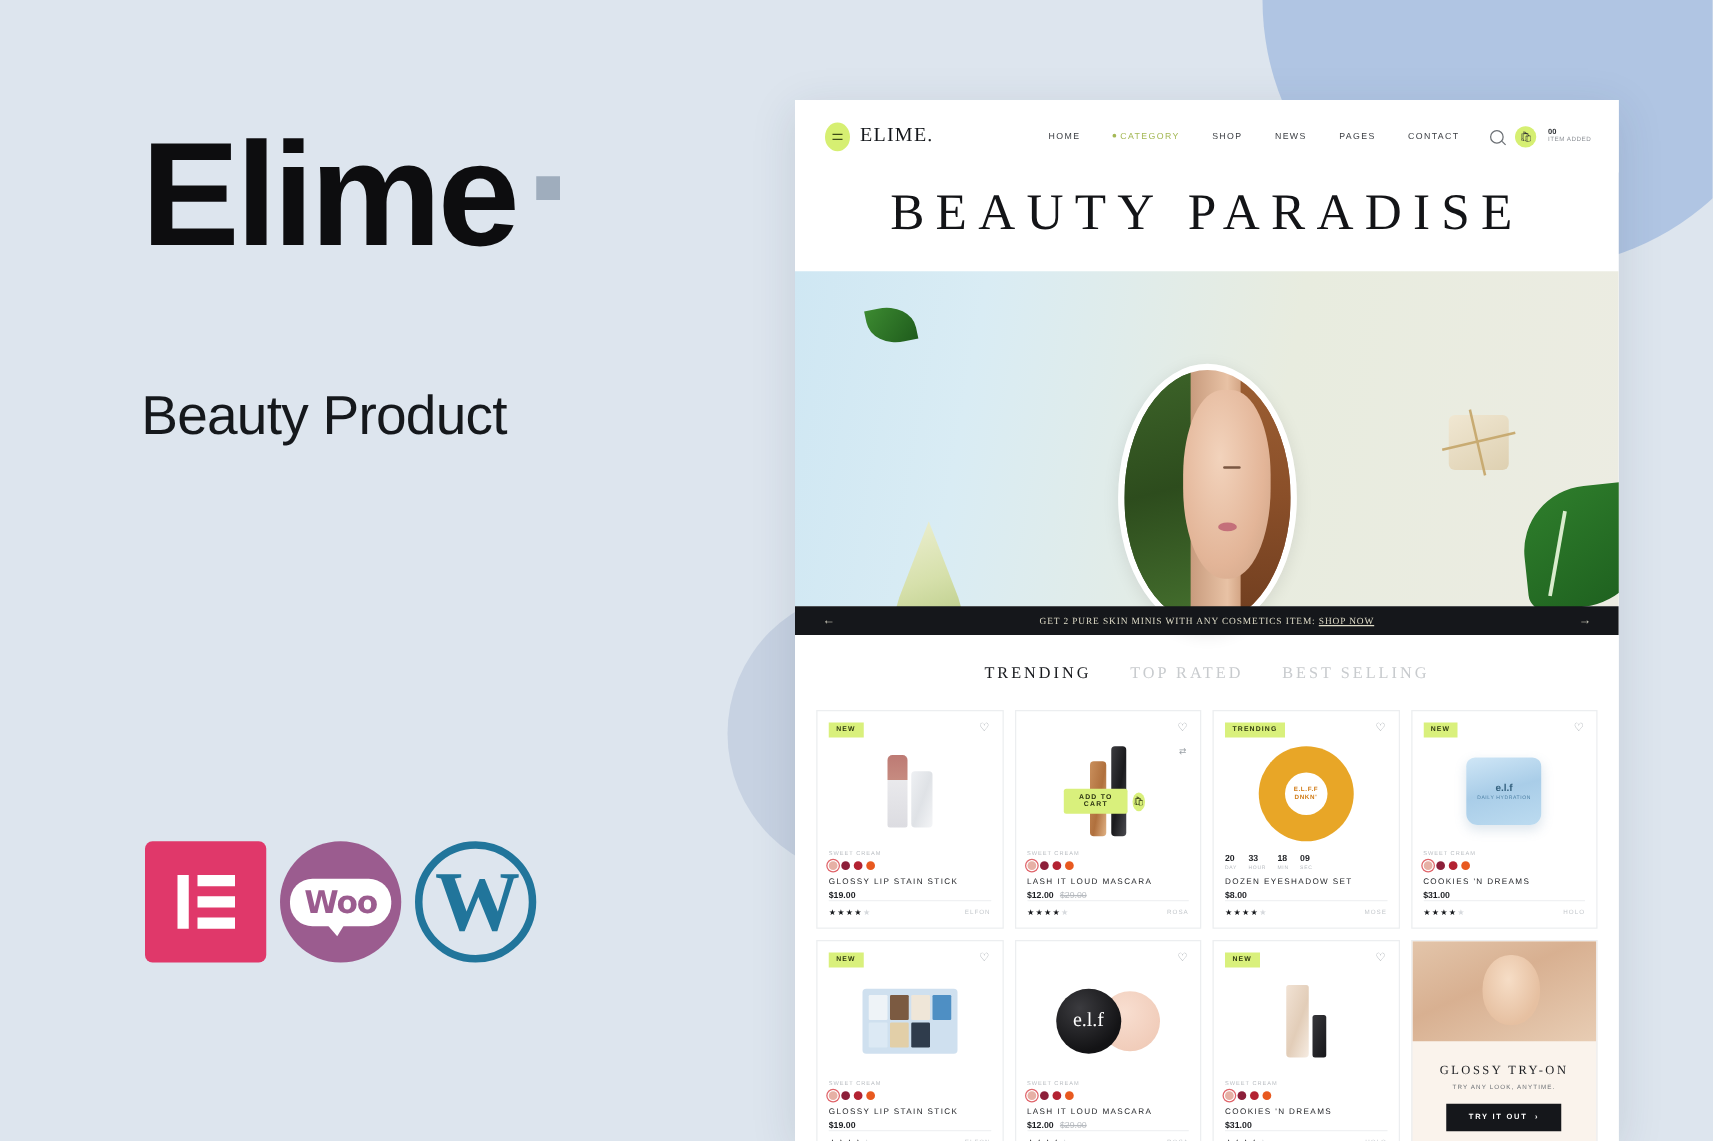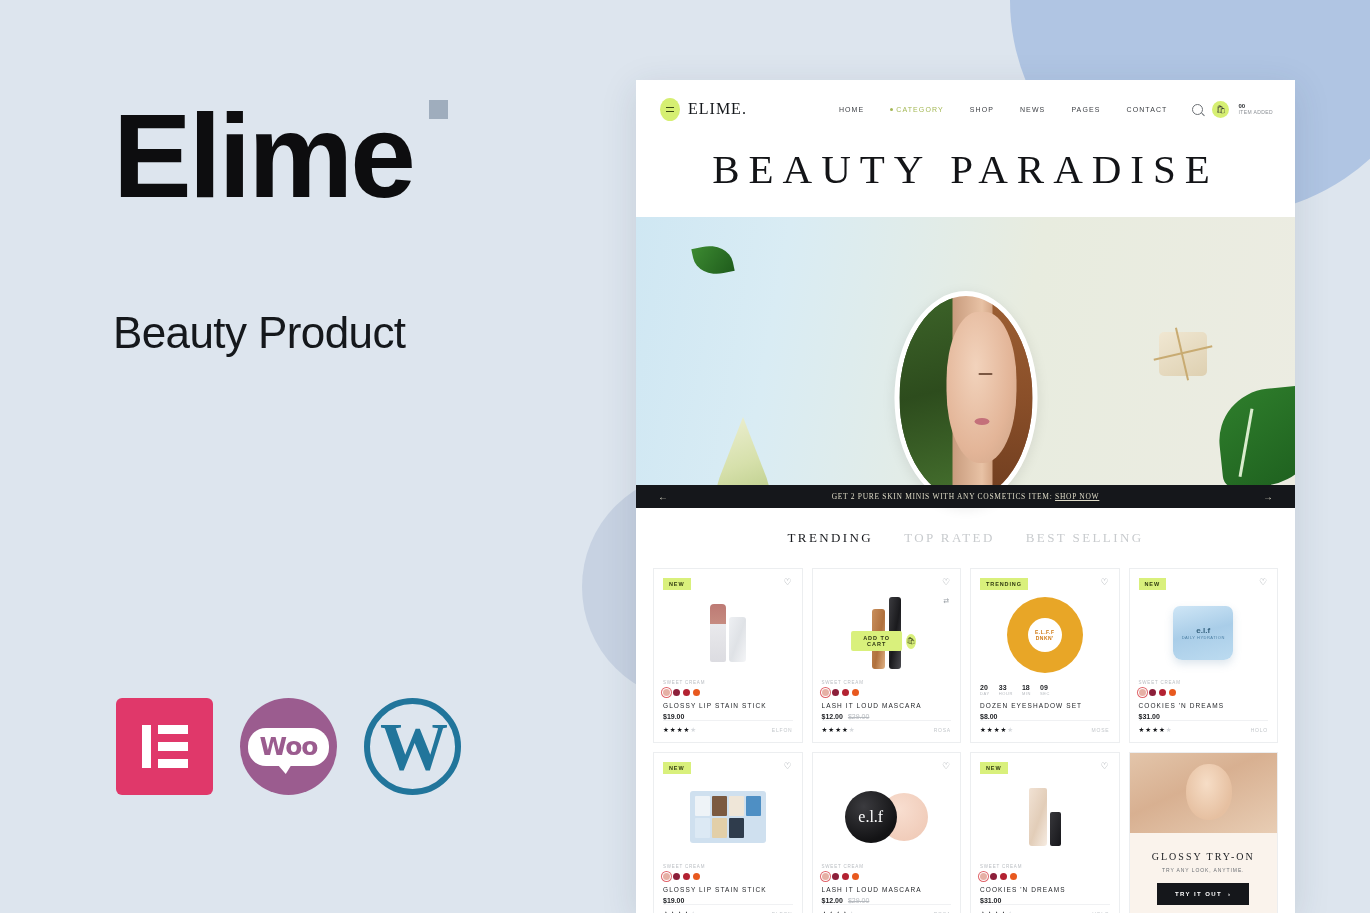--- a/index.html
+++ b/index.html
@@ -37,21 +37,21 @@
     z-index: 3;
     padding: 100px 0 0 113px;
   }
   .brand-title {
     font-size: 118px;
     font-weight: 700;
     letter-spacing: -3px;
     color: #0d0d0f;
     line-height: 0.95;
     display: flex;
-    align-items: flex-start;
+    align-items: center;
   }
   .brand-dot {
     display: inline-block;
     width: 19px; height: 19px;
     background: #9fadbd;
     margin-left: 16px;
     margin-bottom: 12px;
   }
   .sub-1 {
     margin-top: 92px;
@@ -65,24 +65,24 @@
     font-size: 44px;
     font-weight: 700;
     color: #0d0d0f;
     letter-spacing: -0.6px;
     line-height: 1.32;
   }
 
   .logos {
     position: absolute;
     left: 116px;
-    top: 698px;
-    display: flex;
-    align-items: center;
-    gap: 27px;
+    top: 673px;
+    display: flex;
+    align-items: center;
+    gap: 11px;
   }
   .logo-elementor {
     width: 97px; height: 97px;
     background: #e0386a;
     border-radius: 6px;
     display: flex; align-items: center; justify-content: center;
   }
   .el-glyph { display: flex; gap: 7px; align-items: center; }
   .el-bar-v { width: 9px; height: 43px; background: #fff; }
   .el-bars { display: flex; flex-direction: column; gap: 8px; }

